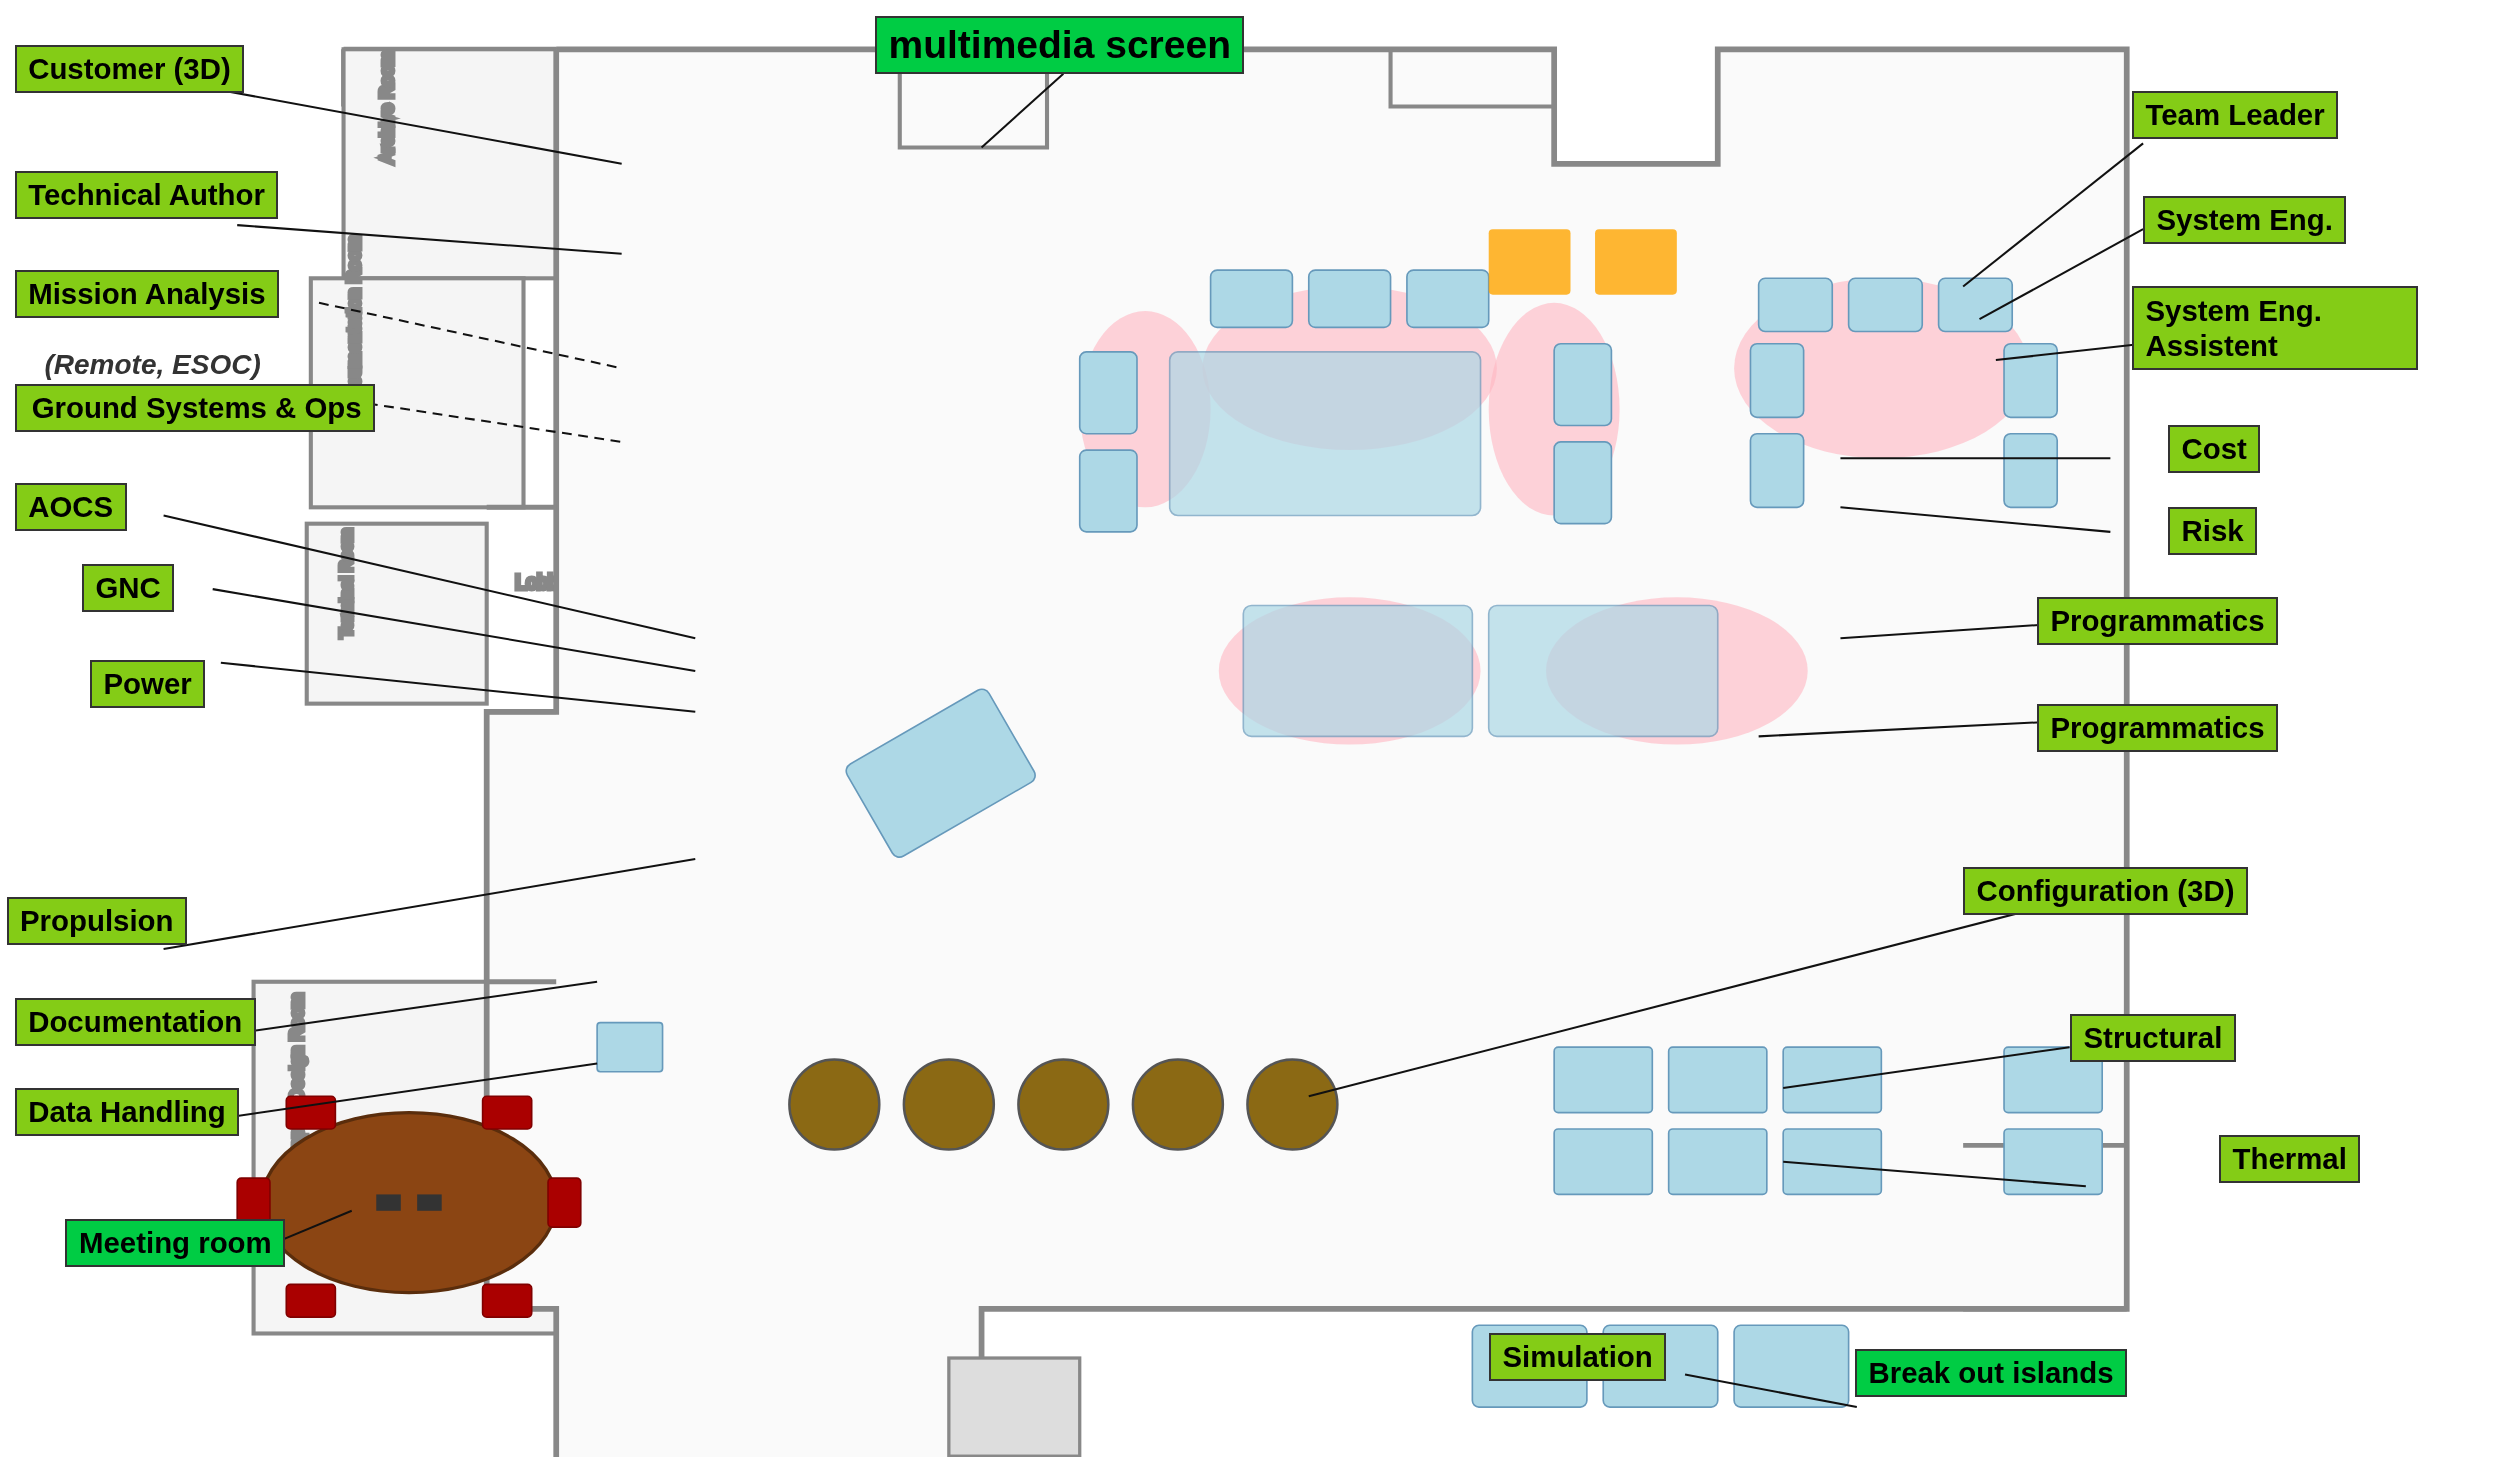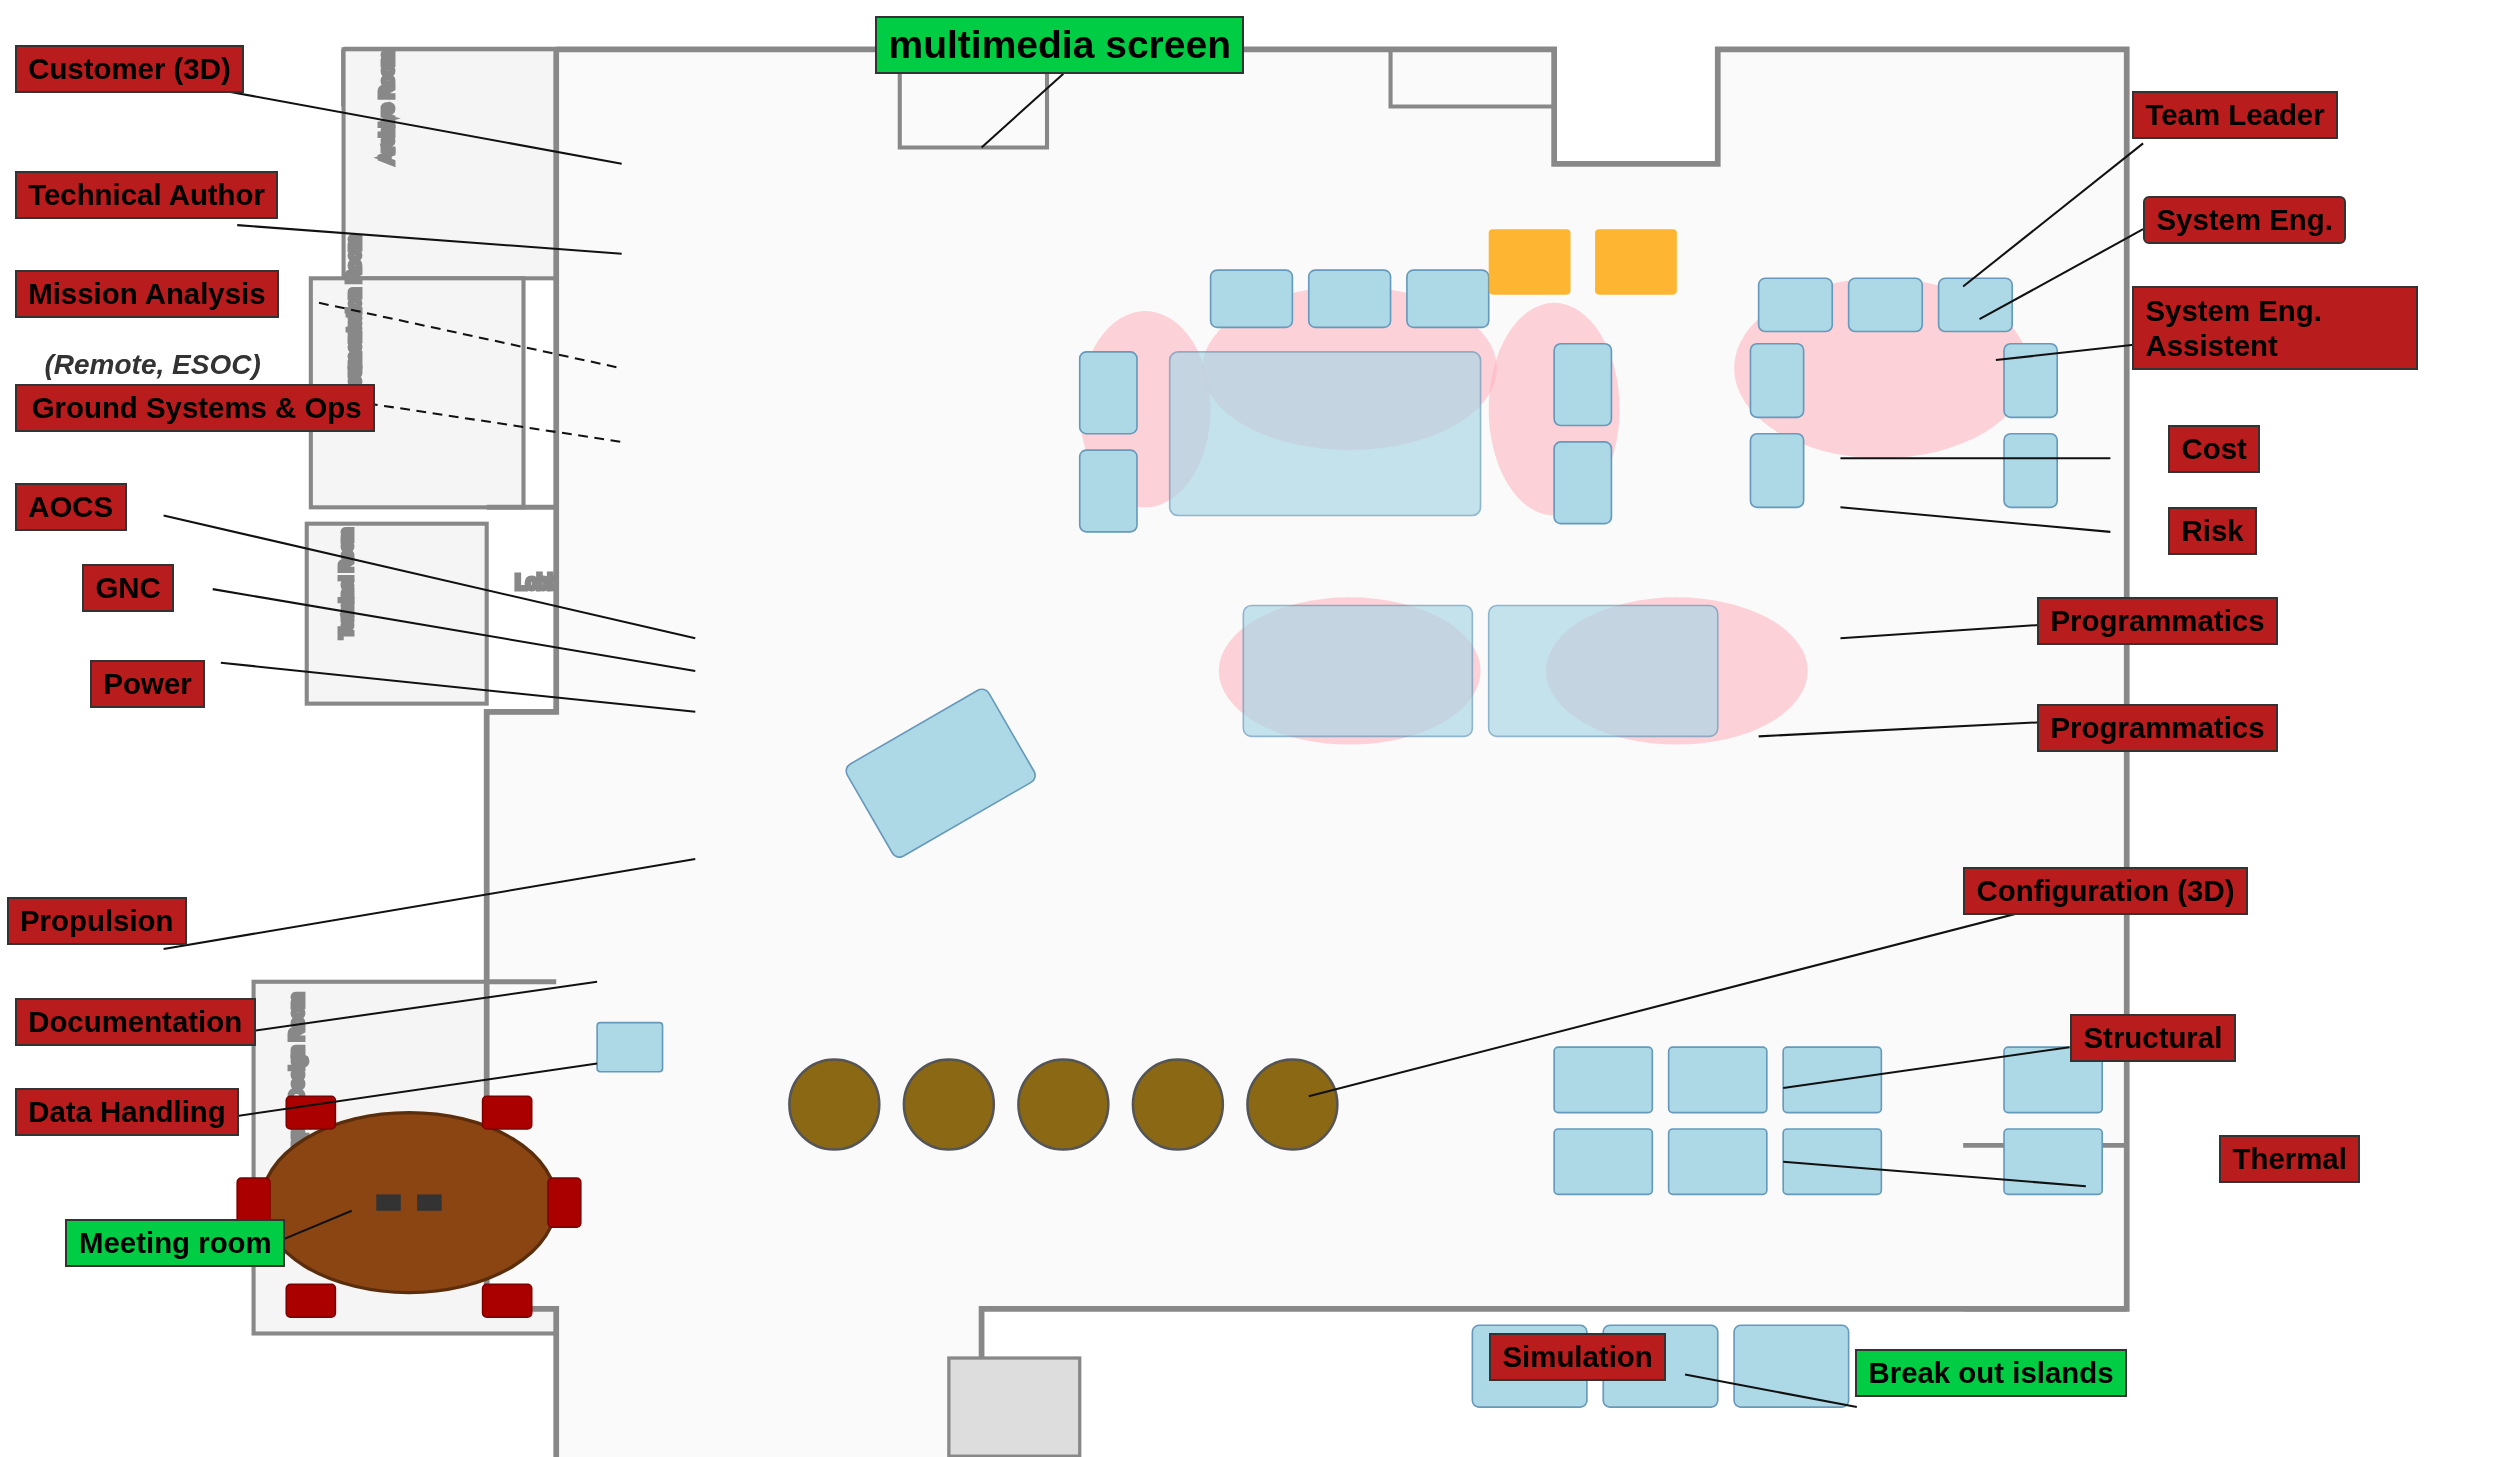--- a/index.html
+++ b/index.html
@@ -15,21 +15,21 @@
     .label {
       position: absolute;
       font-weight: bold;
       font-size: 29.4px;
       padding: 4.9px 11.5px;
       border: 2.5px solid #333;
       white-space: nowrap;
     }
 
     .label-yellow {
-      background: #b91c1c;
+      background: #84cc16;
       color: #000;
     }
 
     .label-green {
       background: #00CC44;
       color: #000;
     }
 
     .label-plain {
       background: transparent;
@@ -233,21 +233,21 @@
 <div class="label label-yellow" style="left:14.7px; top:998px;">Documentation</div>
 
 <div class="label label-yellow" style="left:14.7px; top:1088px;">Data Handling</div>
 
 <div class="label label-green" style="left:65px; top:1219px;padding-left:12px;">Meeting room</div>
 
 <div class="label label-green" style="left:875px; top:16.4px; font-size:39px;">multimedia screen</div>
 
 <div class="label label-yellow" style="left:2132px; top:91px;">Team Leader</div>
 
-<div class="label label-yellow" style="left:2143px; top:196px;border-radius:6px;">System Eng.</div>
+<div class="label label-yellow" style="left:2143px; top:196px;">System Eng.</div>
 
 <div class="label label-yellow" style="left:2132px; top:286px; white-space:normal; max-width:286px; line-height:1.2;">System Eng. Assistent</div>
 
 <div class="label label-yellow" style="left:2168px; top:425px;">Cost</div>
 
 <div class="label label-yellow" style="left:2168px; top:507px;">Risk</div>
 
 <div class="label label-yellow" style="left:2037px; top:597px;">Programmatics</div>
 
 <div class="label label-yellow" style="left:2037px; top:704px;">Programmatics</div>

